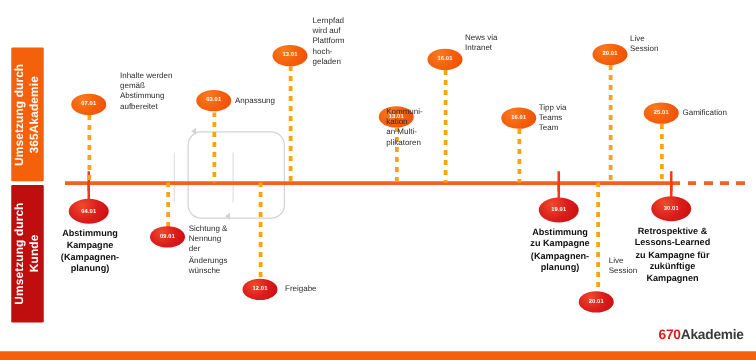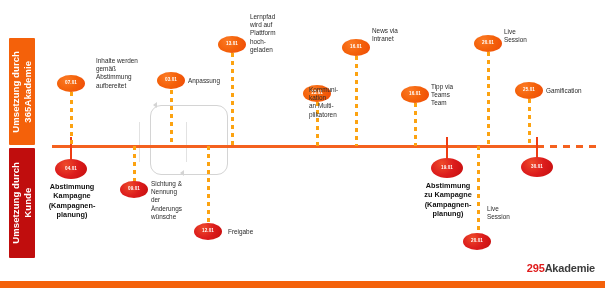--- a/index.html
+++ b/index.html
@@ -207,19 +207,24 @@
 der
 Änderungs
 wünsche</div>
   <div class="cap" style="left:228px;top:228px;width:44px;">Freigabe</div>
   <div class="cap milestone" style="left:406px;top:181px;width:84px;">Abstimmung
 zu Kampagne
 (Kampagnen-
 planung)</div>
   <div class="cap" style="left:487px;top:205px;width:30px;">Live
 Session</div>
+  <div class="cap milestone" style="left:492px;top:180px;width:92px;">Retrospektive &amp;
+Lessons-Learned
+zu Kampagne für
+zukünftige
+Kampagnen</div>
 
   <div id="logo">
-    <span class="num">295</span><span class="word">Akademie</span>
+    <span class="num">670</span><span class="word">Akademie</span>
   </div>
   <div id="footer-bar"></div>
 
 </div>
 
 </body></html>

